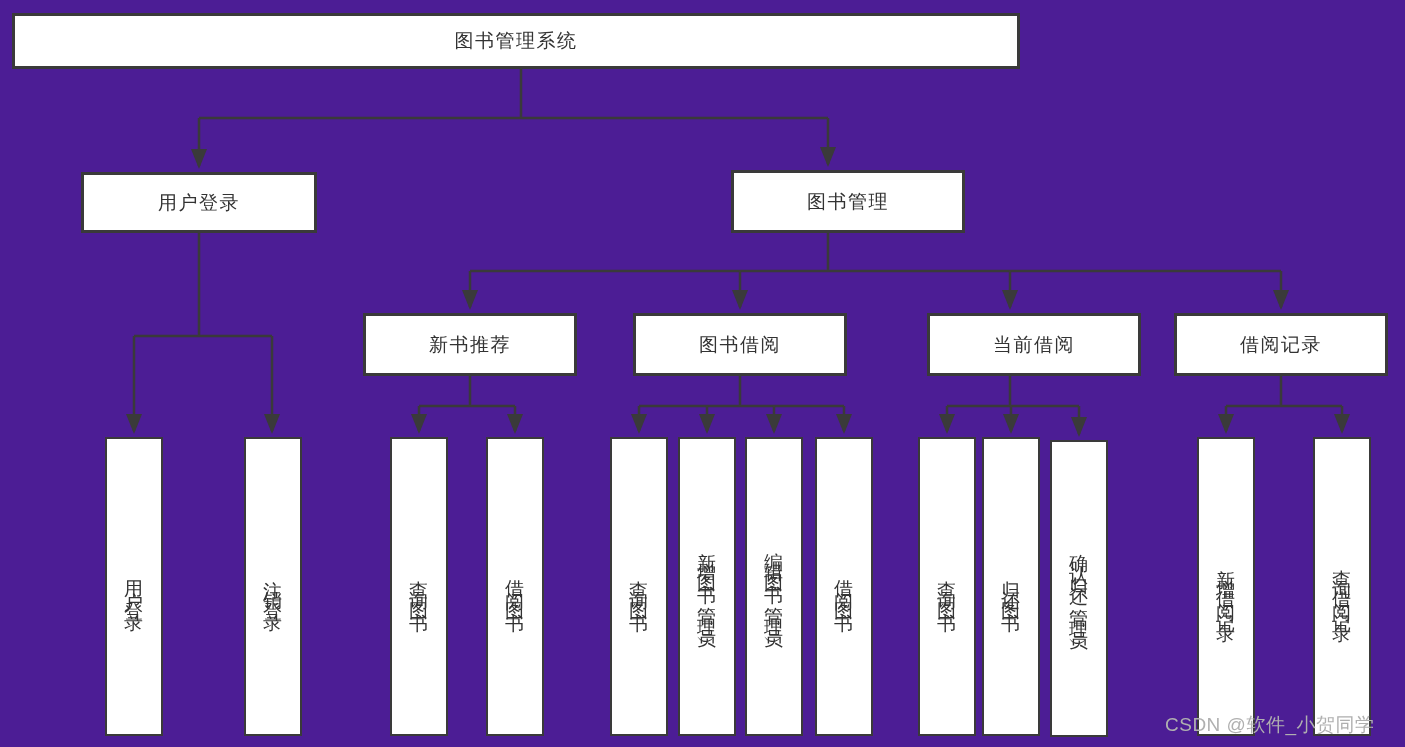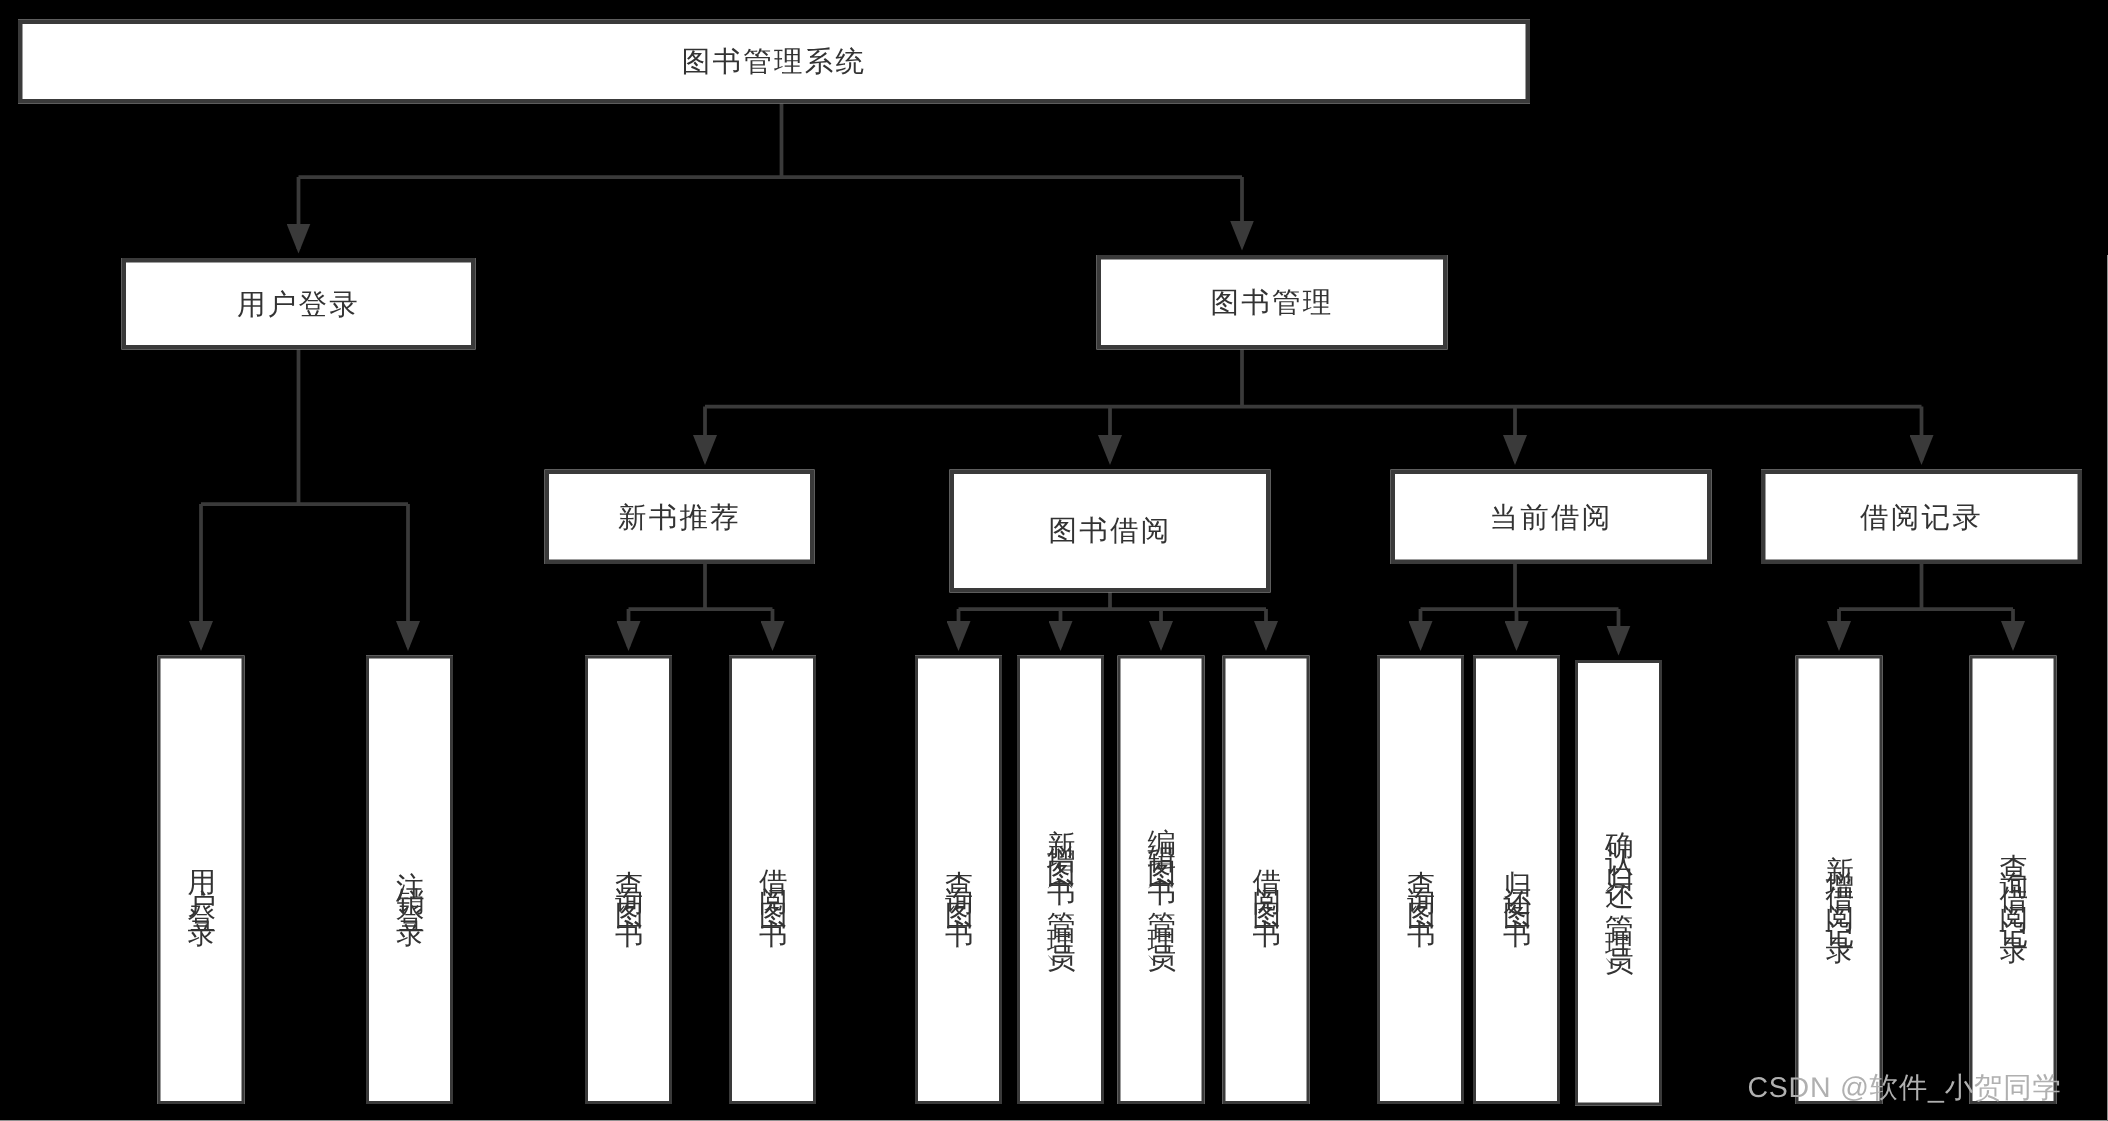--- a/index.html
+++ b/index.html
@@ -4,21 +4,21 @@
 <style>
   html, body {
     margin: 0;
     padding: 0;
     background: #ffffff;
   }
   .canvas {
     position: relative;
     width: 1405px;
     height: 747px;
-    background: #000000;
+    background: #4c1d95;
     font-family: "Liberation Sans", sans-serif;
     color: #333333;
     overflow: hidden;
   }
   svg.wires {
     position: absolute;
     left: 0;
     top: 0;
     width: 1405px;
     height: 747px;
@@ -104,24 +104,24 @@
     <span>图书管理系统</span>
   </div>
 
   <div class="node" style="left:81px; top:172px; width:236px; height:61px;">
     <span>用户登录</span>
   </div>
   <div class="node" style="left:711px; top:170px; width:234px; height:63px;margin-left:20px;">
     <span>图书管理</span>
   </div>
 
-  <div class="node" style="left:363px; top:313px; width:180px; height:63px;">
+  <div class="node" style="left:363px; top:313px; width:214px; height:63px;">
     <span>新书推荐</span>
   </div>
-  <div class="node" style="left:633px; top:313px; width:214px; height:82px;">
+  <div class="node" style="left:633px; top:313px; width:214px; height:63px;">
     <span>图书借阅</span>
   </div>
   <div class="node" style="left:903px; top:313px; width:214px; height:63px;margin-left:24px;">
     <span>当前借阅</span>
   </div>
   <div class="node" style="left:1174px; top:313px; width:214px; height:63px;justify-content:center;">
     <span>借阅记录</span>
   </div>
 
   <div class="node leaf" style="left:105px; top:437px; width:58px; height:299px;">

